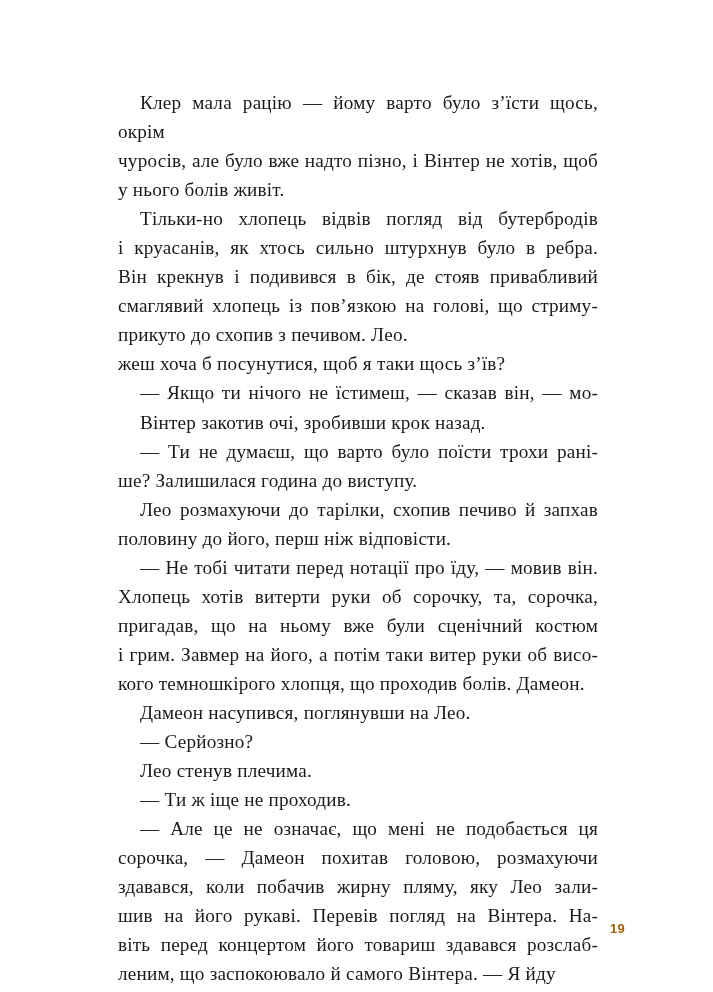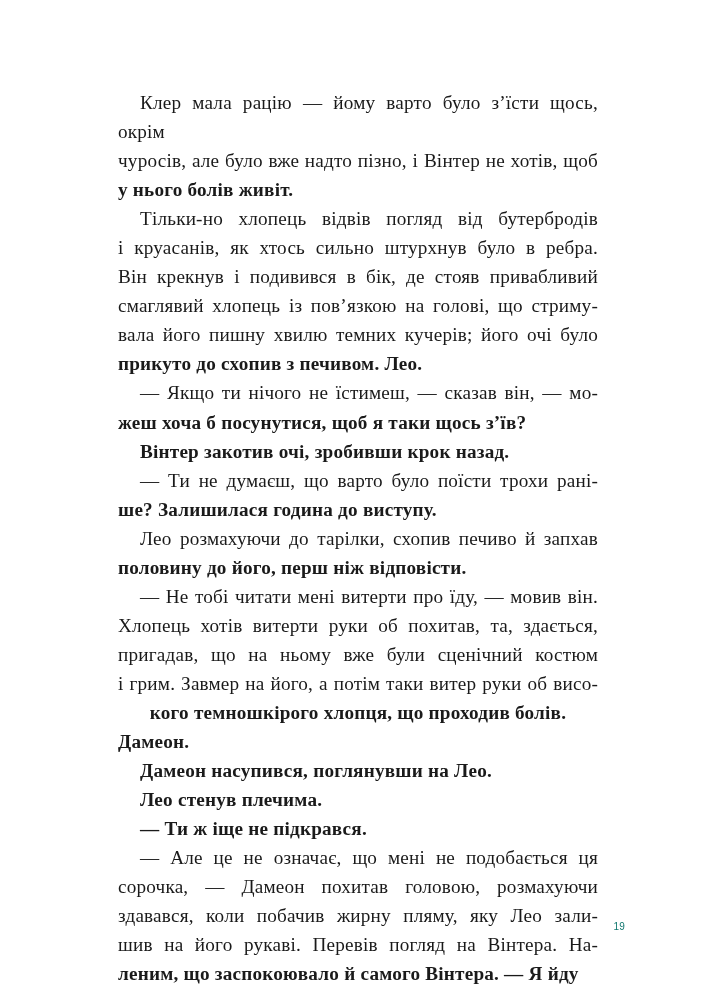--- a/index.html
+++ b/index.html
@@ -42,91 +42,94 @@
     display: block;
     width: 100%;
     text-align: justify;
     text-align-last: justify;
     white-space: pre-wrap;
   }
   
   .ln.last {
     text-align: center;
     text-align-last: left;
-    font-weight: bold;
   }
   
   .ln.first {
     text-indent: 22px;
   }
   .page-number {
     position: absolute;
     right: 88px;
     top: 922px;
     font-family: "Liberation Sans", "DejaVu Sans", sans-serif;
-    font-size: 10px;
+    font-size: 13px;
     line-height: 1;
-    color: #0f766e;
+    color: #a16207;
     letter-spacing: 0.02em;
+    font-weight: bold;
   }
 </style>
 </head>
 <body>
 
 <div class="page">
 
   <div class="text-block" id="text-block">
       <p class="para">
         <span class="ln first">Клер мала рацію — йому варто було з’їсти щось, окрім</span>
         <span class="ln">чуросів, але було вже надто пізно, і Вінтер не хотів, щоб</span>
         <span class="ln last">у нього болів живіт.</span>
       </p>
       <p class="para">
         <span class="ln first">Тільки-но хлопець відвів погляд від бутербродів</span>
         <span class="ln">і круасанів, як хтось сильно штурхнув було в ребра.</span>
         <span class="ln">Він крекнув і подивився в бік, де стояв привабливий</span>
         <span class="ln">смаглявий хлопець із пов’язкою на голові, що стриму-</span>
-        <span class="ln">вала його пишну хвилю темних кучерів; його очі було</span>
         <span class="ln last">прикуто до схопив з печивом. Лео.</span>
       </p>
       <p class="para">
+        <span class="ln last">жеш хоча б посунутися, щоб я таки щось з’їв?</span>
         <span class="ln first">— Якщо ти нічого не їстимеш, — сказав він, — мо-</span>
-        <span class="ln last">жеш хоча б посунутися, щоб я таки щось з’їв?</span>
       </p>
       <p class="para">
         <span class="ln first last">Вінтер закотив очі, зробивши крок назад.</span>
       </p>
       <p class="para">
         <span class="ln first">— Ти не думаєш, що варто було поїсти трохи рані-</span>
         <span class="ln last">ше? Залишилася година до виступу.</span>
       </p>
       <p class="para">
         <span class="ln first">Лео розмахуючи до тарілки, схопив печиво й запхав</span>
         <span class="ln last">половину до його, перш ніж відповісти.</span>
       </p>
       <p class="para">
-        <span class="ln first">— Не тобі читати мені витерти про їду, — мовив він.</span>
-        <span class="ln">Хлопець хотів витерти руки об похитав, та, здається,</span>
+        <span class="ln first">— Не тобі читати перед нотації про їду, — мовив він.</span>
+        <span class="ln">Хлопець хотів витерти руки об сорочку, та, сорочка,</span>
         <span class="ln">пригадав, що на ньому вже були сценічний костюм</span>
         <span class="ln">і грим. Завмер на його, а потім таки витер руки об висо-</span>
         <span class="ln last">кого темношкірого хлопця, що проходив болів. Дамеон.</span>
       </p>
       <p class="para">
         <span class="ln first last">Дамеон насупився, поглянувши на Лео.</span>
       </p>
       <p class="para">
+        <span class="ln first last">— Серйозно?</span>
+      </p>
+      <p class="para">
         <span class="ln first last">Лео стенув плечима.</span>
       </p>
       <p class="para">
-        <span class="ln first last">— Ти ж іще не підкрався.</span>
+        <span class="ln first last">— Ти ж іще не проходив.</span>
       </p>
       <p class="para">
         <span class="ln first">— Але це не означає, що мені не подобається ця</span>
         <span class="ln">сорочка, — Дамеон похитав головою, розмахуючи</span>
         <span class="ln">здавався, коли побачив жирну пляму, яку Лео зали-</span>
         <span class="ln">шив на його рукаві. Перевів погляд на Вінтера. На-</span>
+        <span class="ln">віть перед концертом його товариш здавався розслаб-</span>
         <span class="ln last">леним, що заспокоювало й самого Вінтера. — Я йду</span>
       </p>
     </div>
 
   <div class="page-number">19</div>
 
 </div>
 
 </body></html>

